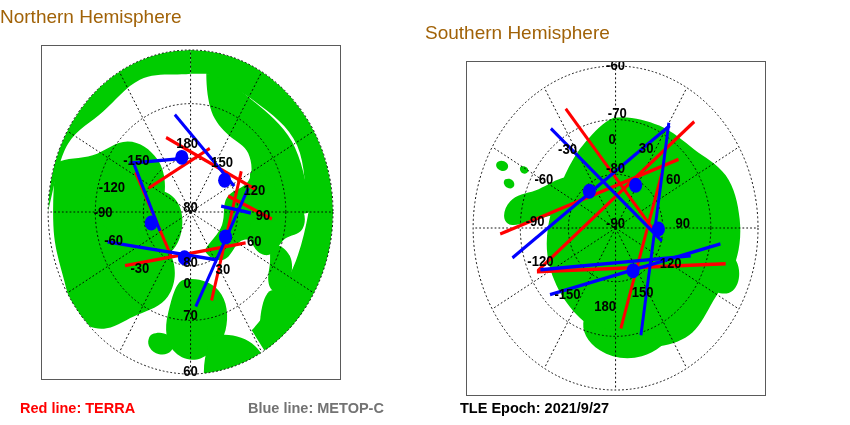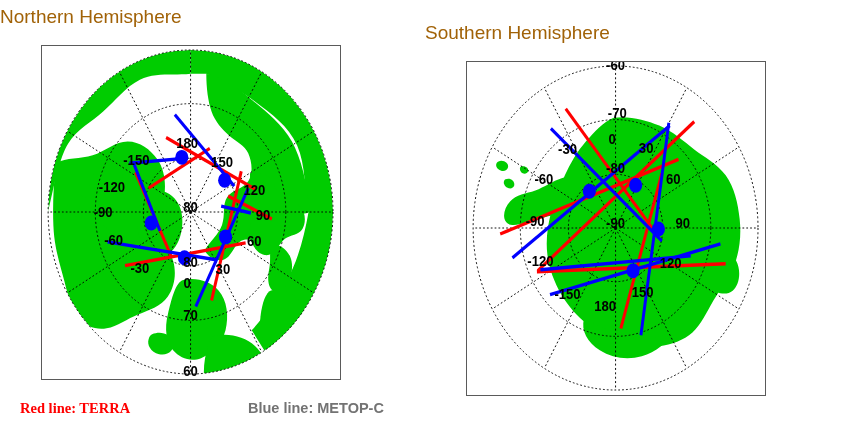--- a/index.html
+++ b/index.html
@@ -63,21 +63,21 @@
     width: 850px;
     height: 33px;
   }
   .footer-item {
     position: absolute;
     font-size: 14.5px;
     font-weight: bold;
     white-space: nowrap;
     top: 8px;
   }
-  #footer-red { left: 20px; color: #ff0000; font-family: Liberation Serif, serif; }
+  #footer-red { left: 20px; color: #ff0000; }
   #footer-blue { left: 248px; color: #737373; }
   #footer-epoch { left: 460px; color: #000000; }
 
   .grid-label {
     font-family: "Liberation Sans", sans-serif;
     font-size: 15px;
     font-weight: bold;
     fill: #000000;
   }
 </style>
@@ -312,13 +312,14 @@
         <text x="115" y="238">-150</text>
         <text x="158" y="250">180</text>
       </g>
     </svg>
   </div>
 </div>
 
 <div class="footer">
   <span class="footer-item" id="footer-red">Red line: TERRA</span>
   <span class="footer-item" id="footer-blue">Blue line: METOP-C</span>
+  <span class="footer-item" id="footer-epoch">TLE Epoch: 2021/9/27</span>
 </div>
 
 </body></html>

